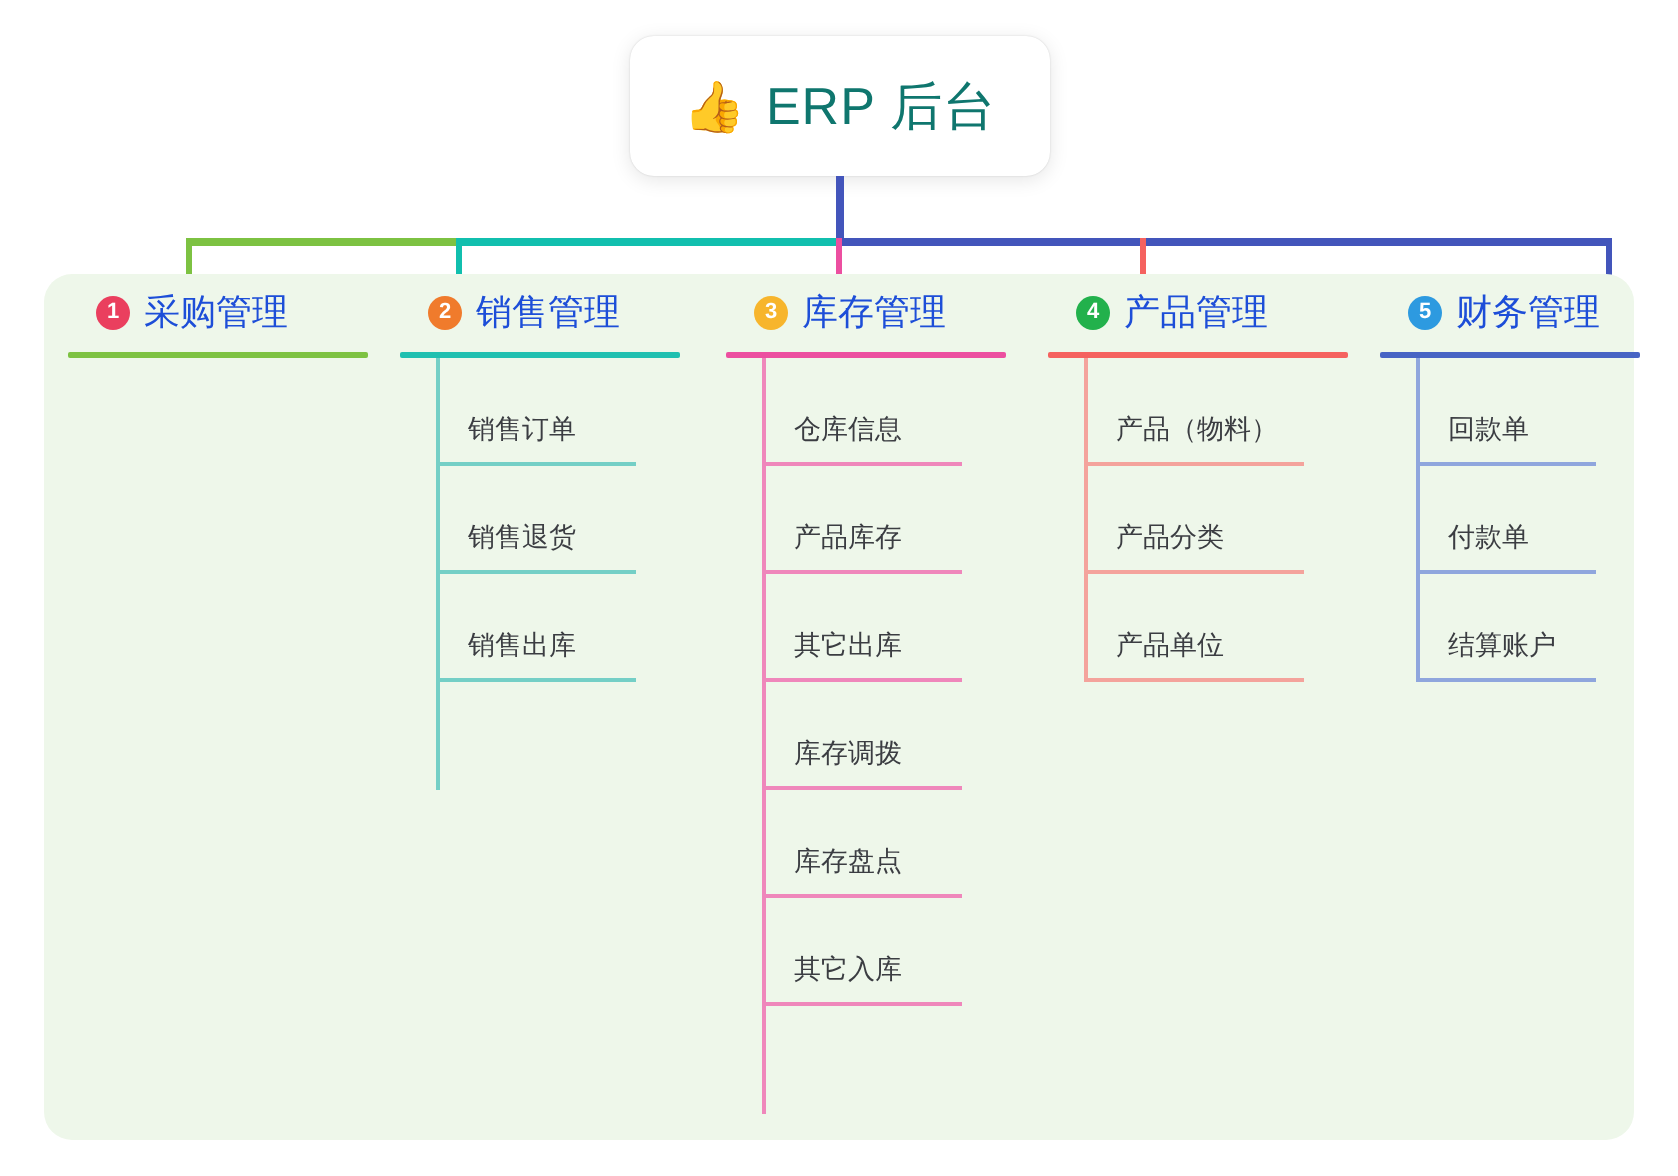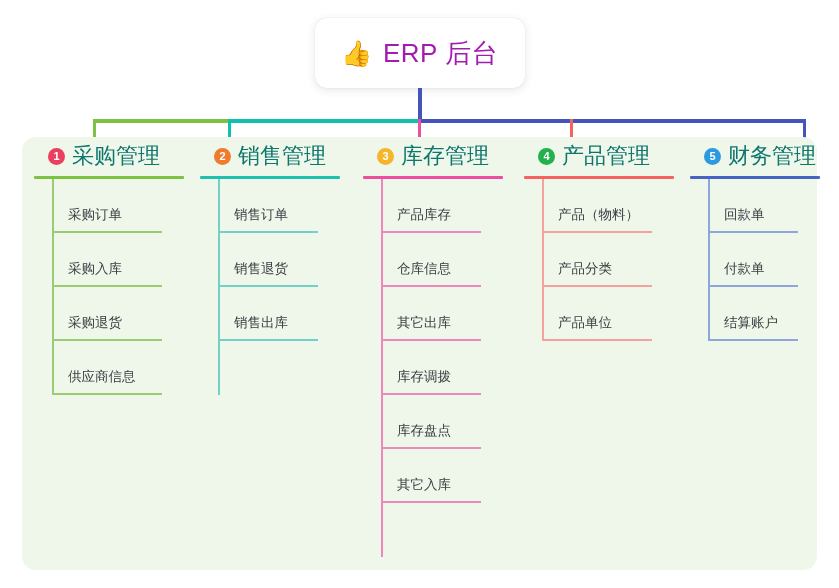--- a/index.html
+++ b/index.html
@@ -37,21 +37,21 @@
     gap: 10px;
     box-sizing: border-box;
   }
   .root-emoji {
     font-size: 25px;
     line-height: 1;
     font-family: "DejaVu Sans", sans-serif;
   }
   .root-title {
     font-size: 26px;
-    color: #a21caf;
+    color: #0f766e;
     letter-spacing: 0.5px;
     white-space: nowrap;
   }
 
   
   .stem {
     position: absolute;
     left: 418px;
     top: 88px;
     width: 4px;
@@ -100,22 +100,22 @@
     border-radius: 50%;
     color: #ffffff;
     font-size: 11px;
     line-height: 17px;
     text-align: center;
     font-weight: 700;
     flex: none;
     font-family: "Liberation Sans", sans-serif;
   }
   .head-label {
-    font-size: 22px;
-    color: #0f766e;
+    font-size: 18px;
+    color: #1d4ed8;
     white-space: nowrap;
   }
   .head-rule {
     height: 3px;
     margin-top: 7px;
     border-radius: 1px;
   }
 
   
   .leaves {
@@ -176,39 +176,20 @@
 
   <div class="panel" style="background: rgb(238, 247, 234);"></div>
 
   <div id="columns">
       <div class="col" style="left: 34px; width: 150px;">
         <div class="col-head">
           <span class="badge" style="background: rgb(234, 63, 94);">1</span>
           <span class="head-label">采购管理</span>
         </div>
         <div class="head-rule" style="background: rgb(125, 194, 66); width: 150px;"></div>
-        <div class="leaves">
-          <div class="spine" style="background: rgb(156, 203, 115); height: 216px;"></div>
-          <div class="leaf">
-            <span class="leaf-text">采购订单</span>
-            <div class="leaf-rule" style="background: rgb(156, 203, 115); width: 110px;"></div>
-          </div>
-          <div class="leaf">
-            <span class="leaf-text">采购入库</span>
-            <div class="leaf-rule" style="background: rgb(156, 203, 115); width: 110px;"></div>
-          </div>
-          <div class="leaf">
-            <span class="leaf-text">采购退货</span>
-            <div class="leaf-rule" style="background: rgb(156, 203, 115); width: 110px;"></div>
-          </div>
-          <div class="leaf">
-            <span class="leaf-text">供应商信息</span>
-            <div class="leaf-rule" style="background: rgb(156, 203, 115); width: 110px;"></div>
-          </div>
-        </div>
       </div>
       <div class="col" style="left: 200px; width: 140px;">
         <div class="col-head">
           <span class="badge" style="background: rgb(240, 123, 44);">2</span>
           <span class="head-label">销售管理</span>
         </div>
         <div class="head-rule" style="background: rgb(31, 192, 176); width: 140px;"></div>
         <div class="leaves">
           <div class="spine" style="background: rgb(116, 207, 198); height: 216px;"></div>
           <div class="leaf">
@@ -227,25 +208,25 @@
       </div>
       <div class="col" style="left: 363px; width: 140px;">
         <div class="col-head">
           <span class="badge" style="background: rgb(247, 181, 44);">3</span>
           <span class="head-label">库存管理</span>
         </div>
         <div class="head-rule" style="background: rgb(236, 79, 160); width: 140px;"></div>
         <div class="leaves">
           <div class="spine" style="background: rgb(239, 135, 187); height: 378px;"></div>
           <div class="leaf">
+            <span class="leaf-text">仓库信息</span>
+            <div class="leaf-rule" style="background: rgb(239, 135, 187); width: 100px;"></div>
+          </div>
+          <div class="leaf">
             <span class="leaf-text">产品库存</span>
-            <div class="leaf-rule" style="background: rgb(239, 135, 187); width: 100px;"></div>
-          </div>
-          <div class="leaf">
-            <span class="leaf-text">仓库信息</span>
             <div class="leaf-rule" style="background: rgb(239, 135, 187); width: 100px;"></div>
           </div>
           <div class="leaf">
             <span class="leaf-text">其它出库</span>
             <div class="leaf-rule" style="background: rgb(239, 135, 187); width: 100px;"></div>
           </div>
           <div class="leaf">
             <span class="leaf-text">库存调拨</span>
             <div class="leaf-rule" style="background: rgb(239, 135, 187); width: 100px;"></div>
           </div>

